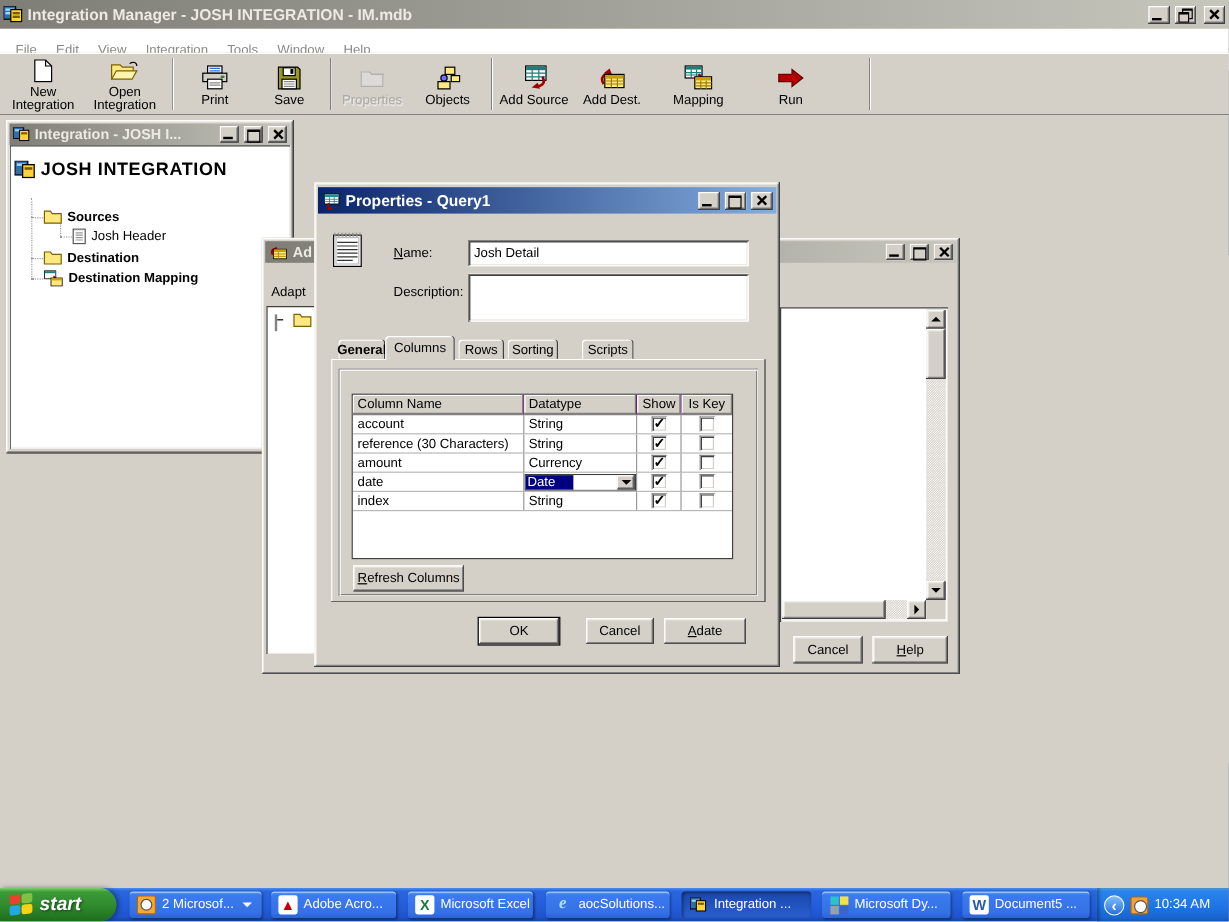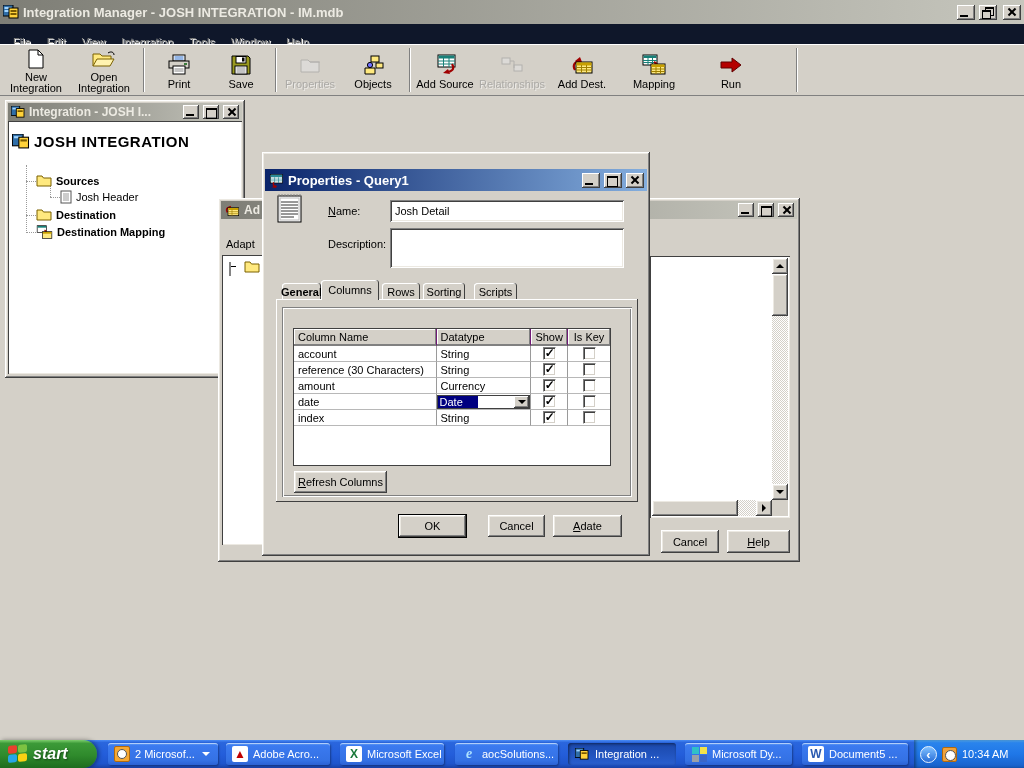--- a/index.html
+++ b/index.html
@@ -26,21 +26,21 @@
   .g-min::after { content:""; position:absolute; left:3px; bottom:3px; width:8px; height:2px; background:#000; }
   .g-max::after { content:""; position:absolute; left:3px; top:3px; width:9px; height:8px;
                   border:1px solid #000; border-top:2px solid #000; }
   .g-rst::before { content:""; position:absolute; left:6px; top:2px; width:7px; height:6px; border:1px solid #000; border-top:2px solid #000; background:#d4d0c8; }
   .g-rst::after  { content:""; position:absolute; left:3px; top:5px; width:7px; height:6px; border:1px solid #000; border-top:2px solid #000; background:#d4d0c8; }
   .g-cls::before, .g-cls::after { content:""; position:absolute; left:8px; top:2px; width:2px; height:10px; background:#000; }
   .g-cls::before { transform:rotate(45deg); } .g-cls::after { transform:rotate(-45deg); }
 
   
   #main-title { left:0; top:0; width:1024px; height:24px; font-size:13px; }
-  #menu-bar { left:0; top:24px; width:1024px; height:36px; background:#0f172a; display:flex; align-items:center; padding-left:5px;
+  #menu-bar { left:0; top:24px; width:1024px; height:36px; background:#ffffff; display:flex; align-items:center; padding-left:5px;
               box-shadow: inset 0 -1px 0 #808080; }
   .menu-item { padding:2px 8px; color:#8a8a86; text-shadow:1px 1px 0 #fff; }
   #toolbar { left:0; top:44px; width:1024px; height:52px; background:#d4d0c8; display:flex; align-items:stretch; padding:2px 0 2px 4px;
              box-shadow: inset 0 1px 0 #fff, inset 0 -1px 0 #808080; }
   .tsep { width:2px; margin:2px 3px; box-shadow: inset 1px 0 0 #808080, inset -1px 0 0 #fff; flex:0 0 auto; }
   .tbtn { display:flex; flex-direction:column; align-items:center; justify-content:center; gap:2px; flex:0 0 auto; padding-top:2px; }
   .tbtn .tlabel { text-align:center; line-height:11px; white-space:pre-line; }
   .tbtn.disabled { filter:grayscale(1) opacity(.55); }
   .tbtn.disabled .tlabel { color:#8a8a86; text-shadow:1px 1px 0 #fff; }
   .ticon { height:24px; display:flex; align-items:center; justify-content:center; }
@@ -73,21 +73,21 @@
   .arr-d { width:0; height:0; border-left:4px solid transparent; border-right:4px solid transparent; border-top:4px solid #000; }
   .arr-r { width:0; height:0; border-top:4px solid transparent; border-bottom:4px solid transparent; border-left:4px solid #000; }
 
   
   .btn { background:#d4d0c8; box-shadow: inset -1px -1px 0 #404040, inset 1px 1px 0 #fff, inset -2px -2px 0 #808080, inset 2px 2px 0 #ece9e2;
          display:flex; align-items:center; justify-content:center; font-size:11px; }
   .btn-default { outline:1px solid #000; }
 
   
   #prop-dlg { left:262px; top:152px; width:388px; height:404px; z-index:3; }
-  #dlg-title { left:3px; top:17px; width:382px; height:22px; font-size:13px; }
+  #dlg-title { left:3px; top:4px; width:382px; height:22px; font-size:13px; }
   .lbl { position:absolute; white-space:nowrap; }
   .field { background:#fff; box-shadow: inset 1px 1px 0 #808080, inset -1px -1px 0 #fff, inset 2px 2px 0 #404040, inset -2px -2px 0 #ece9e2; }
   #name-input { border:none; outline:none; padding:3px 5px; font:11px "Liberation Sans",sans-serif; width:100%; height:100%; background:transparent; }
 
   .tab { position:absolute; height:17px; top:131px; background:#d4d0c8; display:flex; align-items:center; justify-content:center;
          border-radius:3px 3px 0 0; box-shadow: inset -1px 0 0 #404040, inset 1px 1px 0 #fff; }
   .tab.active { top:128px; height:20px; z-index:5; box-shadow: inset -1px 0 0 #404040, inset 1px 1px 0 #fff, 0 2px 0 #d4d0c8; }
   #tab-panel { left:14px; top:147px; width:362px; height:203px; background:#d4d0c8;
                box-shadow: inset -1px -1px 0 #404040, inset 1px 1px 0 #fff; }
   #group-frame { left:6px; top:8px; width:350px; height:190px;
@@ -242,30 +242,20 @@
             <svg width="22" height="21" viewBox="0 0 22 21">
               <rect x="4" y="1" width="17" height="12" fill="#fff" stroke="#000"></rect>
               <rect x="4.5" y="1.5" width="16" height="3" fill="#188078"></rect>
               <path d="M4 7h17M4 10h17M9.5 4v9M15 4v9" stroke="#188078"></path>
               <path d="M18 10c3 5 0 8-6 8" fill="none" stroke="#a00000" stroke-width="2.2"></path>
               <path d="M14 15l-5 4 7 1z" fill="#a00000"></path>
             </svg>
           </span>
         <span class="tlabel">Add Source</span>
       </div>
-      <div class="tbtn disabled" style="width:72px">
-        <span class="ticon">
-            <svg width="24" height="18" viewBox="0 0 24 18">
-              <rect x="2" y="2" width="8" height="6" fill="#e6e3da" stroke="#9a9890"></rect>
-              <rect x="14" y="9" width="8" height="6" fill="#e6e3da" stroke="#9a9890"></rect>
-              <path d="M10 5h4v7" fill="none" stroke="#9a9890"></path>
-            </svg>
-          </span>
-        <span class="tlabel">Relationships</span>
-      </div>
       <div class="tbtn" style="width:60px;margin-left:4px">
         <span class="ticon">
             <svg width="22" height="21" viewBox="0 0 22 21">
               <path d="M4 16c-3-5 0-9 6-9" fill="none" stroke="#a00000" stroke-width="2.2"></path>
               <path d="M8 4L3 8l7 1z" fill="#a00000" transform="translate(1,-1)"></path>
               <rect x="5" y="8" width="16" height="11" fill="#ffe97f" stroke="#000"></rect>
               <rect x="5.5" y="8.5" width="15" height="3" fill="#c8a000"></rect>
               <path d="M5 13.5h16M5 16h16M10.5 11v8M15.5 11v8" stroke="#a08000"></path>
             </svg>
           </span>
@@ -474,21 +464,21 @@
       </div>
     <div class="tab active" style="left:59px;width:58px;">
         <span style="font-weight:normal">Columns</span>
       </div>
     <div class="tab" style="left:120px;width:38px;">
         <span>Rows</span>
       </div>
     <div class="tab" style="left:161px;width:42px;">
         <span>Sorting</span>
       </div>
-    <div class="tab" style="left:212px;width:43px;">
+    <div class="tab" style="left:223px;width:43px;">
         <span>Scripts</span>
       </div>
 
     <div class="abs" id="tab-panel">
       <div class="abs" id="group-frame">
         <div class="abs" id="col-table">
           <div class="trow hdr">
             <div class="tcell c-name">Column Name</div>
             <div class="tcell c-type">Datatype</div>
             <div class="tcell c-show">Show</div>

